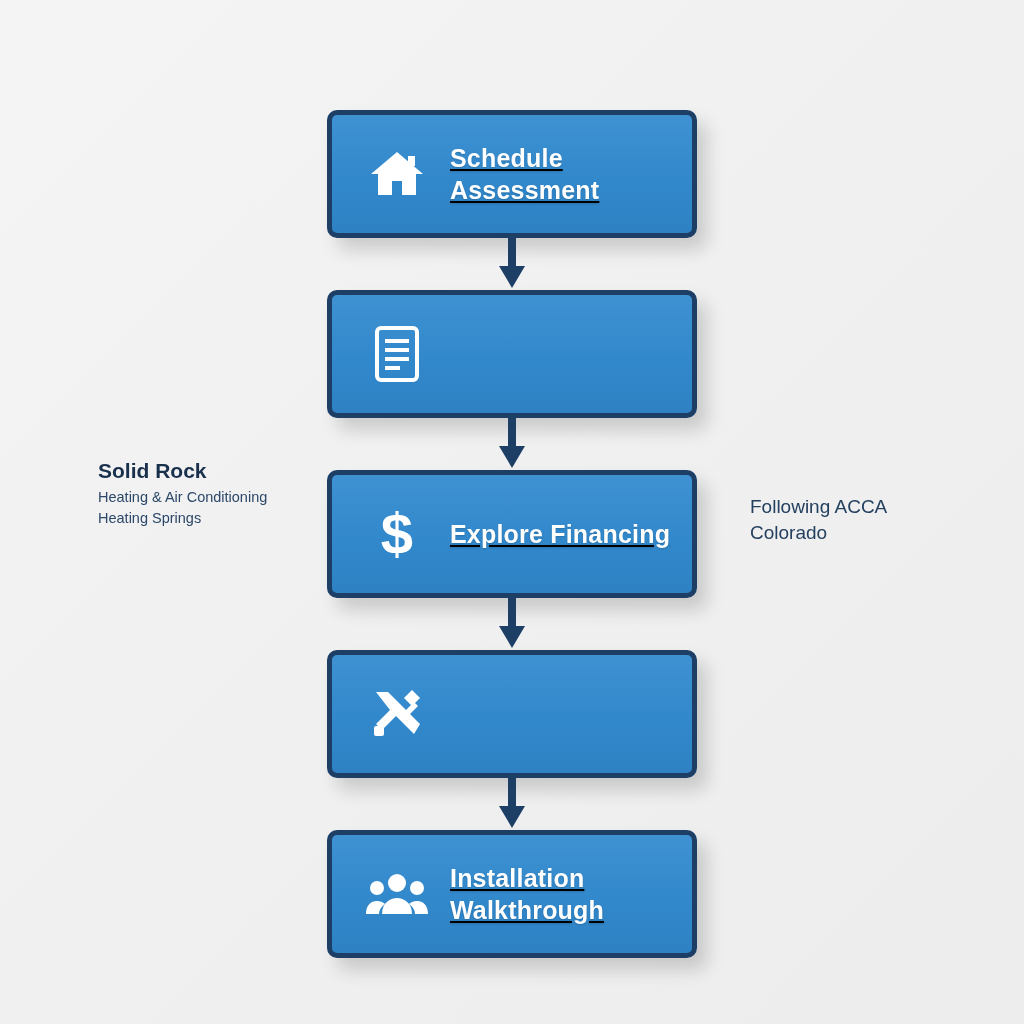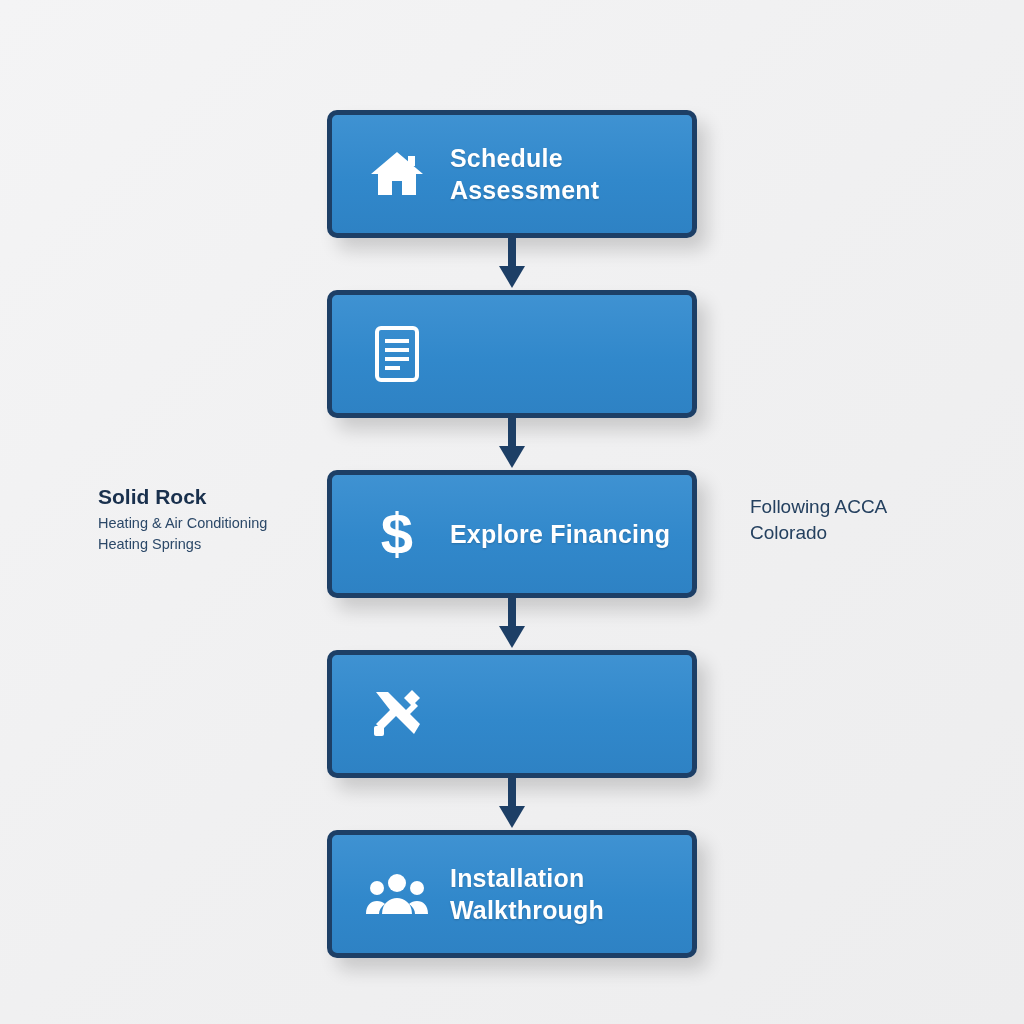--- a/index.html
+++ b/index.html
@@ -19,20 +19,21 @@
     inset: 0;
     background: linear-gradient(135deg, #f4f4f5 0%, #f0f0f1 50%, #ededee 100%);
   }
 
   
   .flow {
     position: absolute;
     left: 327px;
     top: 110px;
     width: 370px;
+    text-decoration: underline;
   }
 
   .step {
     position: relative;
     box-sizing: border-box;
     height: 128px;
     border: 5px solid #1d3f66;
     border-radius: 10px;
     background: linear-gradient(180deg, #3f92d2 0%, #3188cb 55%, #2e82c4 100%);
     display: flex;
@@ -93,21 +94,21 @@
     border-top: 22px solid #1d3f66;
   }
 
   
   .caption {
     position: absolute;
     color: #1f3b5c;
   }
   .caption.left {
     left: 98px;
-    top: 484px;
+    top: 458px;
     width: 215px;
     text-align: left;
   }
   .caption.right {
     left: 750px;
     top: 494px;
     width: 200px;
     text-align: left;
   }
   .caption .brand {

